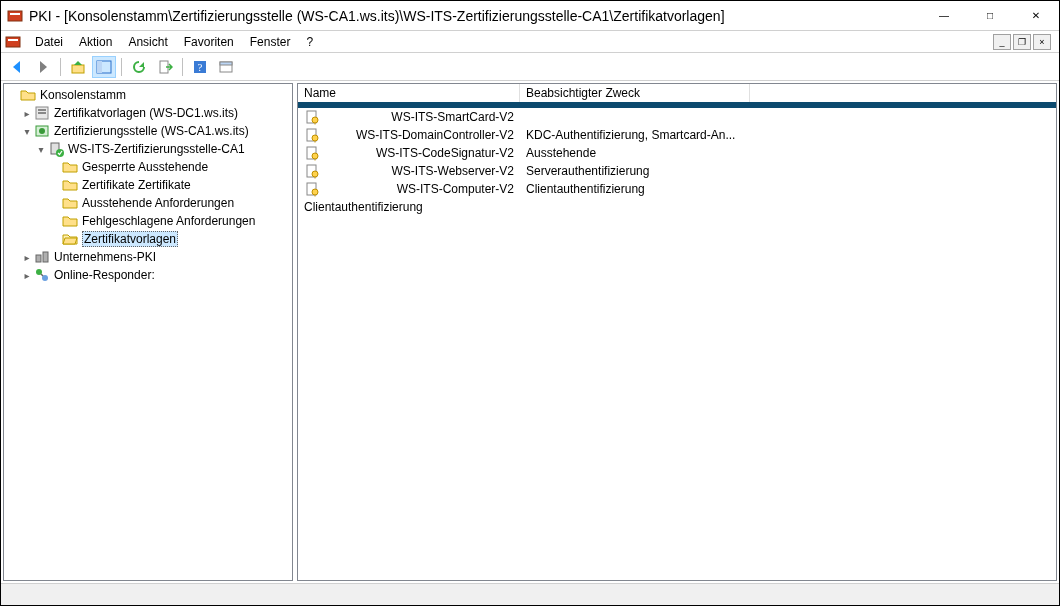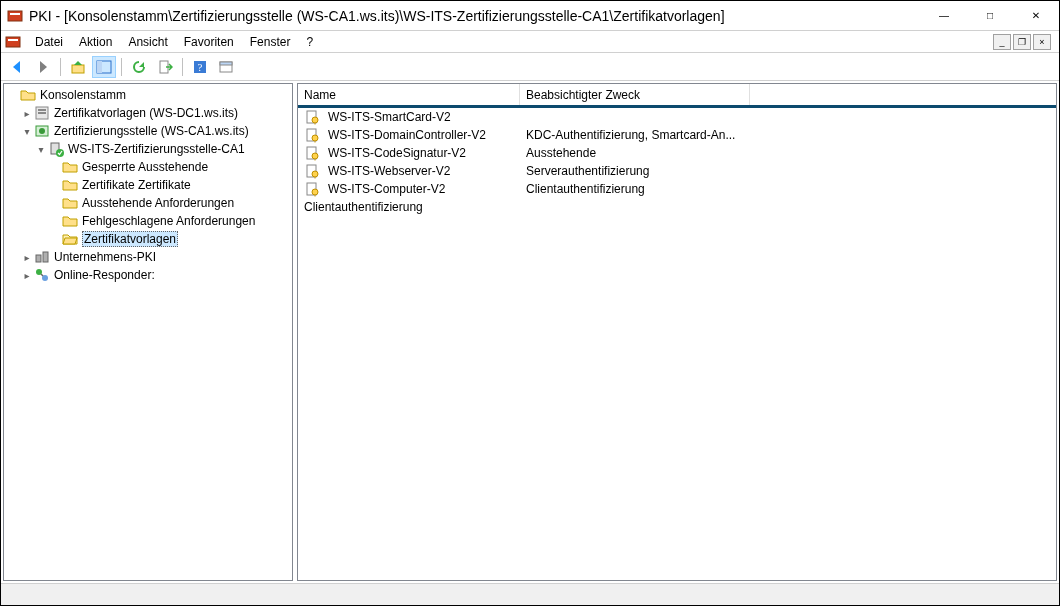--- a/index.html
+++ b/index.html
@@ -145,21 +145,21 @@
     justify-content: center;
   }
   .tree-label.selected {
     background: #cce8ff;
     border: 1px dotted #666;
     padding: 0 1px;
   }
 
   .list-header {
     display: flex;
-    border-bottom: 3px solid #0c4a6e;
+    border-bottom: 6px solid #0c4a6e;
     background: #fff;
     height: 24px;
     align-items: center;
   }
   .list-header .col {
     padding: 0 6px;
     border-right: 1px solid #e0e0e0;
     height: 100%;
     display: flex;
     align-items: center;
@@ -172,20 +172,21 @@
     display: flex;
     height: 18px;
     align-items: center;
     cursor: default;
   }
   .list-row .cell {
     padding: 16px 6px;
     white-space: nowrap;
     overflow: hidden;
     text-overflow: ellipsis;
+    justify-content: space-between;
   }
   .list-row .cell.name {
     width: 222px;
     display: flex;
     align-items: center;
     gap: 4px;
   }
   .list-row .cell.purpose { width: 230px; }
 
   .statusbar {

